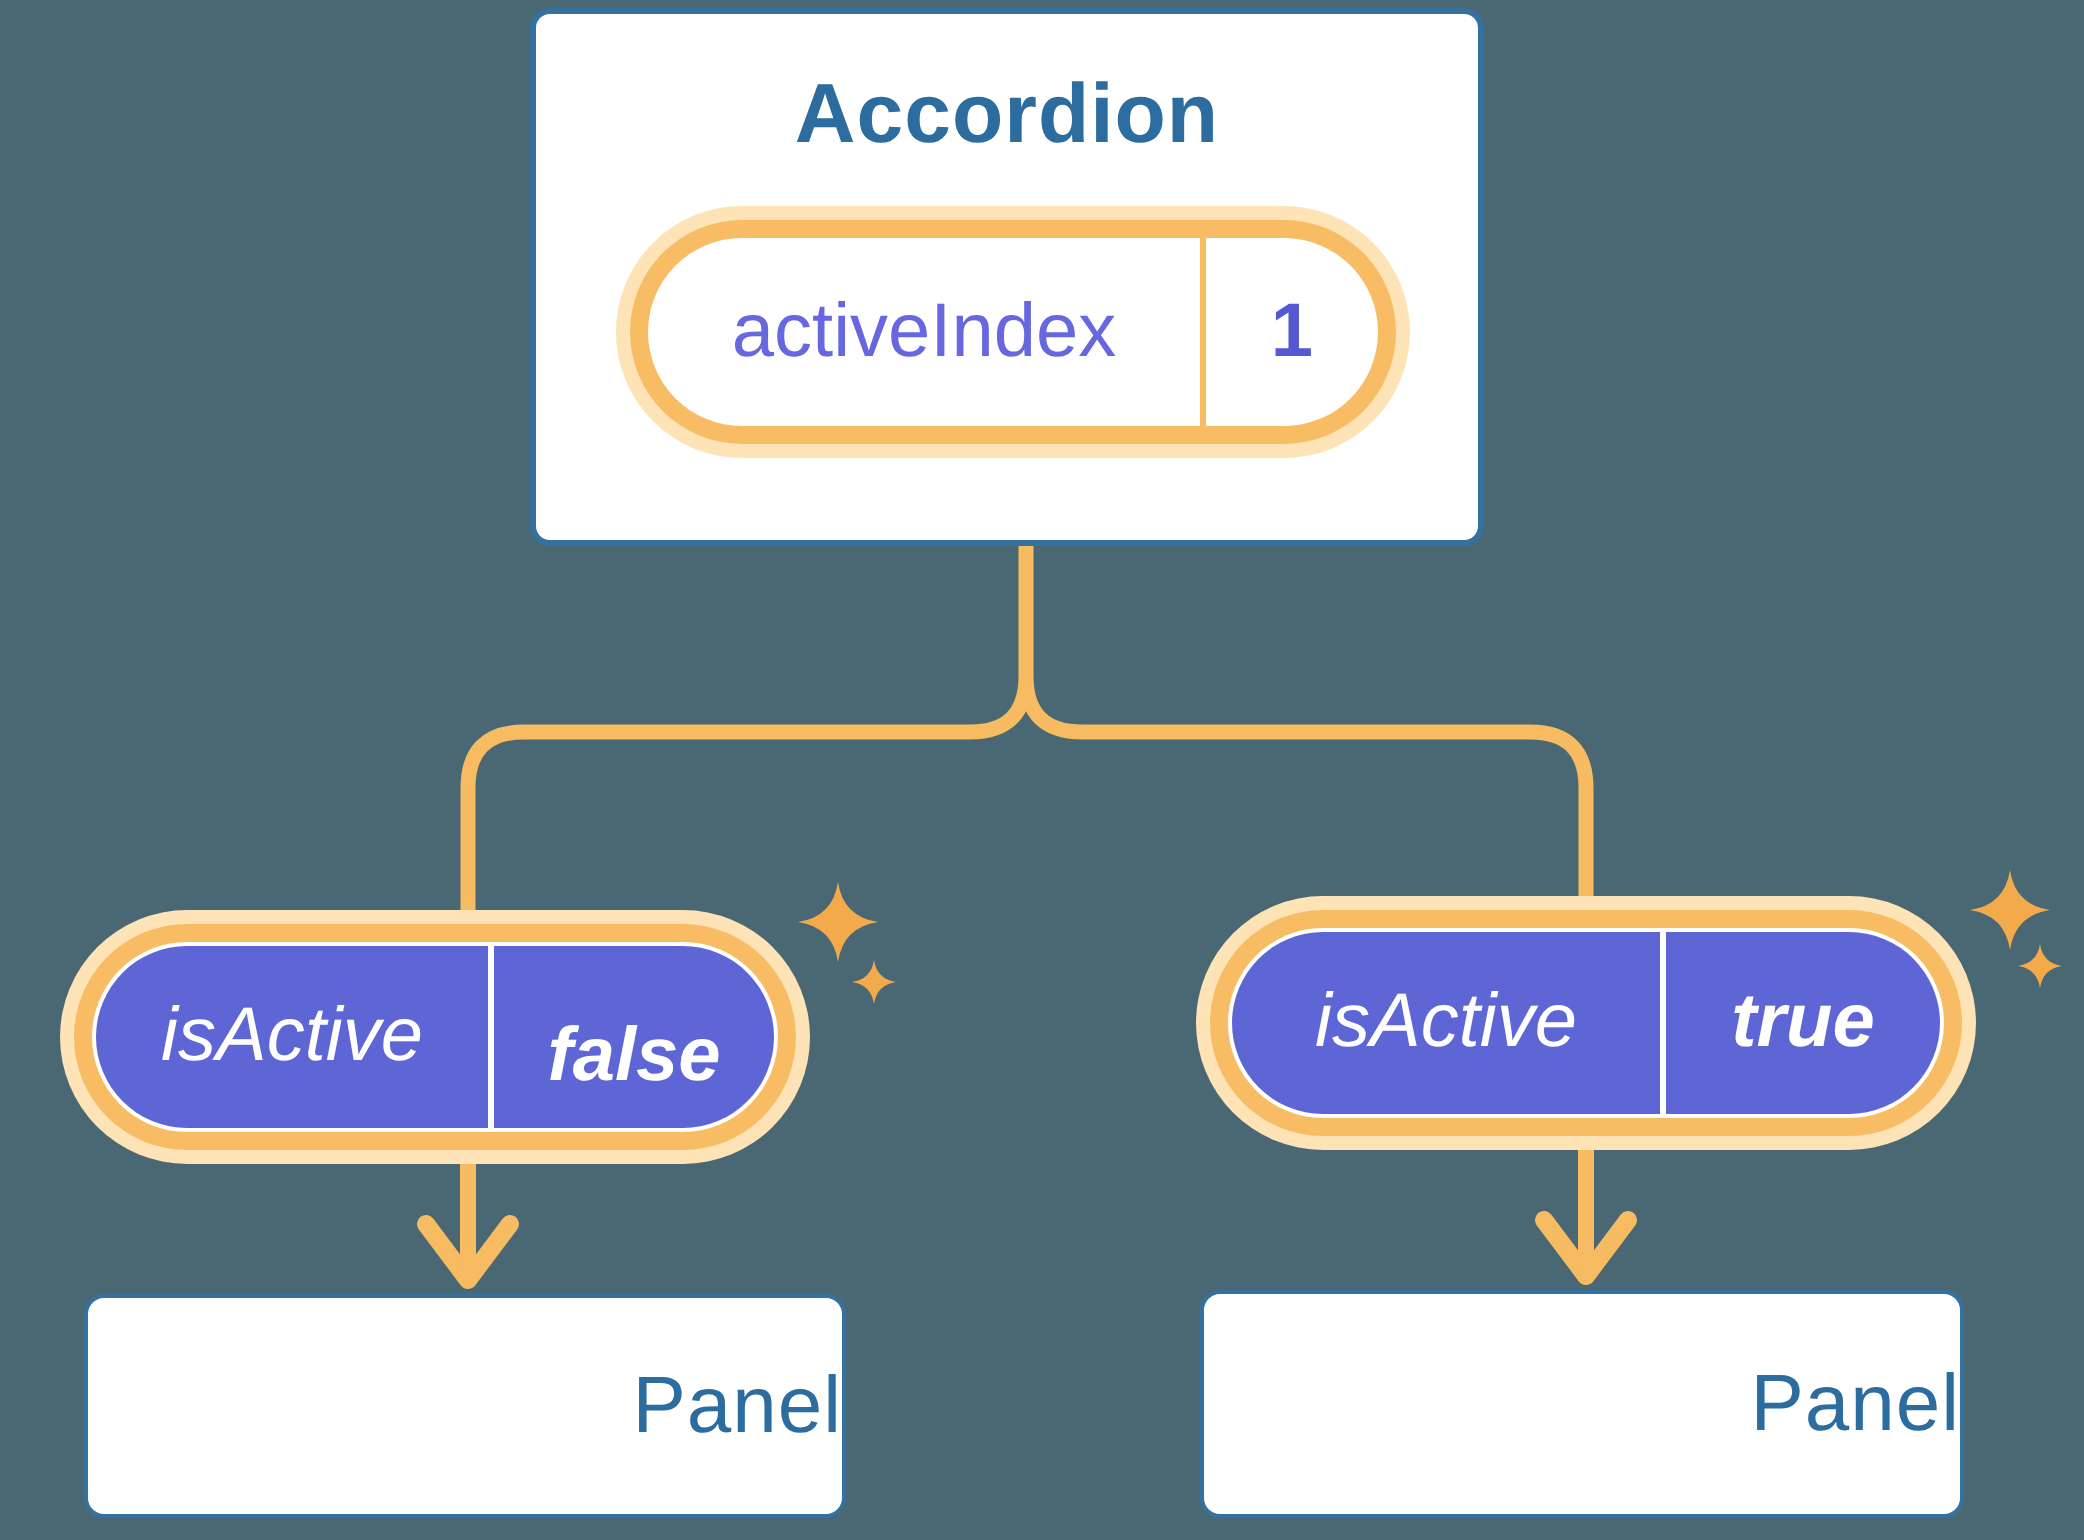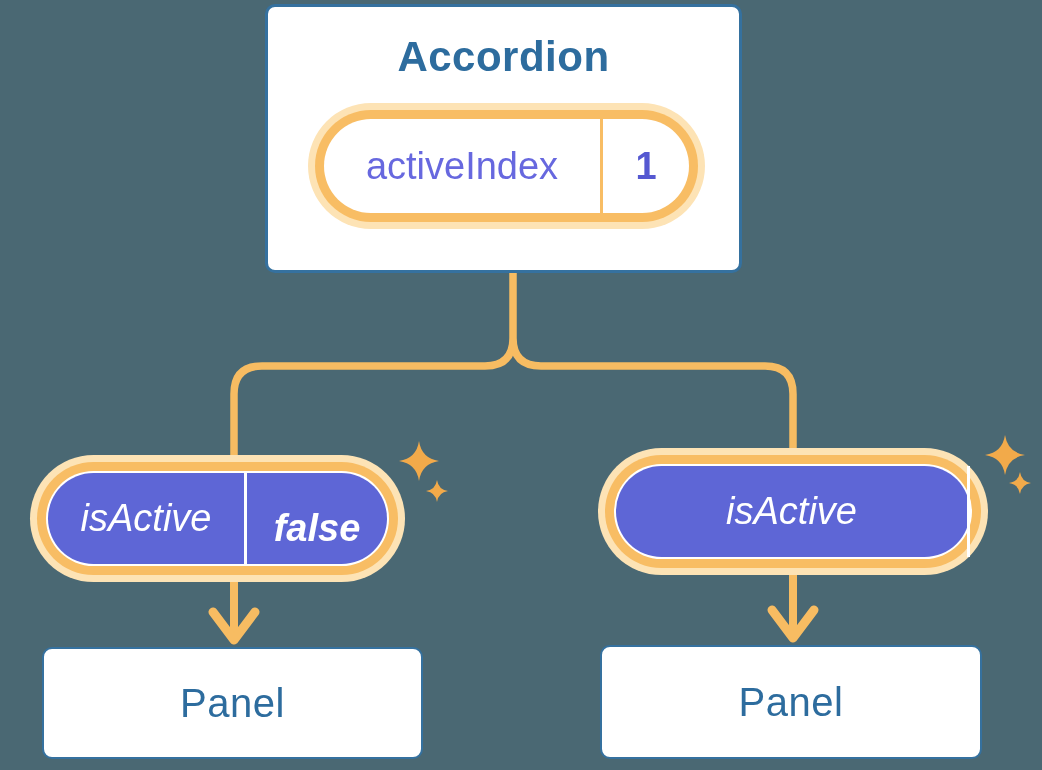--- a/index.html
+++ b/index.html
@@ -43,21 +43,21 @@
   .card-title {
     text-align: center;
     padding-top: 26px;
     font-size: 42px;
     font-weight: 600;
     color: var(--heading_text);
     letter-spacing: 0.5px;
   }
   .panel-card {
     border-width: 2.5px;
-    display: flex; align-items: center; justify-content: center;
+    display: flex; align-items: center; justify-content: flex-end;
     font-size: 40px; font-weight: 500;
     color: var(--heading_text);
     letter-spacing: 0.5px;
   }
   .panel-left  { left: 42px;  top: 647px; width: 381px; height: 112px; }
   .panel-right { left: 600px; top: 645px; width: 382px; height: 114px; }
 
   .pill {
     position: absolute;
     border-radius: 999px;
@@ -133,20 +133,21 @@
 
   <div class="pill pill-purple pill-purple-left">
     <span class="pill-label">isActive</span>
     <span class="pill-sep"></span>
     <span class="pill-value">false</span>
   </div>
 
   <div class="pill pill-purple pill-purple-right">
     <span class="pill-label">isActive</span>
     <span class="pill-sep"></span>
+    <span class="pill-value">true</span>
   </div>
 
   <div class="card panel-card panel-left">
     <span>Panel</span>
   </div>
   <div class="card panel-card panel-right">
     <span>Panel</span>
   </div>
 
 </div>

